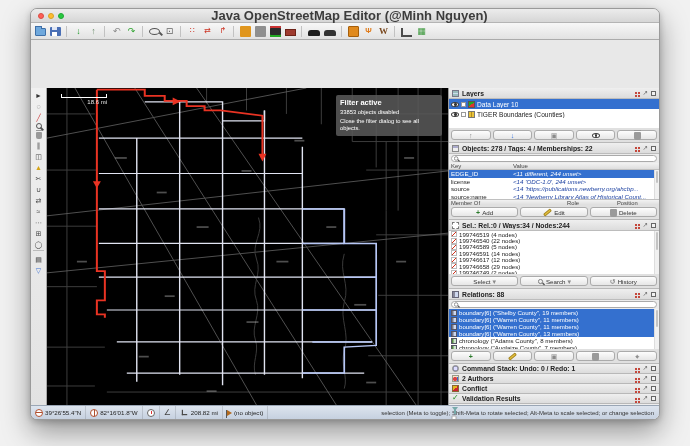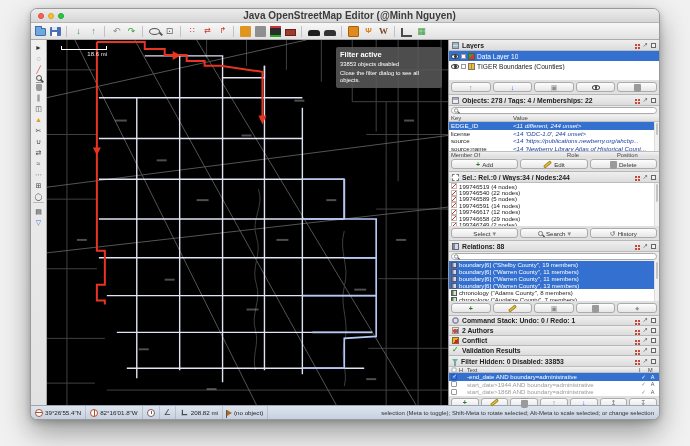--- a/index.html
+++ b/index.html
@@ -9,21 +9,21 @@
     background:#e8e8e8;border:1px solid #9a9a9a;box-shadow:0 12px 28px rgba(0,0,0,.38),0 2px 6px rgba(0,0,0,.2);
     overflow:hidden;display:flex;flex-direction:column;}
   
   .titlebar{height:14px;background:linear-gradient(#ececec,#d6d6d6);border-bottom:1px solid #b4b4b4;
     display:flex;align-items:center;position:relative;flex:0 0 auto;}
   .lights{display:flex;gap:4px;margin-left:7px;}
   .light{width:6px;height:6px;border-radius:50%;}
   .light.r{background:#ff5f57;border:.5px solid #d94c43;}
   .light.y{background:#febc2e;border:.5px solid #d8a125;}
   .light.g{background:#28c840;border:.5px solid #1ea733;}
-  .wtitle{position:absolute;left:0;right:0;text-align:center;font-size:10px;font-weight:700;color:#3c3c3c;padding-left:9px;}
+  .wtitle{position:absolute;left:0;right:0;text-align:center;font-size:13px;font-weight:700;color:#3c3c3c;padding-left:9px;}
   
   .toolbar{height:17px;background:linear-gradient(#f7f7f7,#e2e2e2);border-bottom:1px solid #ababab;
     display:flex;align-items:center;gap:4px;padding:0 4px;flex:0 0 auto;}
   .tb{display:inline-flex;align-items:center;justify-content:center;min-width:11px;height:13px;font-size:9px;line-height:1;}
   .tb.sep{min-width:2px;height:11px;border-left:1px solid #c2c2c2;margin:0 1px;}
   .g.dl{color:#1d9a28;font-weight:700;} .g.ul{color:#6f8f6f;font-weight:700;}
   .g.undo{color:#8a8a8a;} .g.redo{color:#2da32d;}
   .g.red{color:#cc3222;font-size:8px;} .g.orange{color:#e07b1a;font-weight:700;font-size:8px;}
   .g.brown{color:#7a4a21;font-weight:700;font-family:"Liberation Serif",serif;}
   .g.green{color:#3f9a3f;} .g.pref{color:#666;}
@@ -54,21 +54,21 @@
   .i-funnel{width:0;height:0;border-left:3.5px solid transparent;border-right:3.5px solid transparent;border-top:4px solid #7aa;position:relative;}
   .i-funnel:after{content:"";position:absolute;left:-1px;top:-1px;width:2px;height:4px;background:#7aa;}
   .i-compass{width:8px;height:8px;border:1px solid #666;border-radius:50%;background:#fff;position:relative;}
   .i-compass:after{content:"";position:absolute;left:3px;top:1px;width:1.5px;height:3px;background:#d33;}
   .i-geo{width:8px;height:8px;border:1px solid #b05030;border-radius:50%;background:#fff;position:relative;flex:0 0 auto;}
   .i-lat:after{content:"";position:absolute;left:0;right:0;top:2.8px;height:1px;background:#b05030;}
   .i-lon:after{content:"";position:absolute;top:0;bottom:0;left:2.8px;width:1px;background:#b05030;}
   .i-flag{width:0;height:0;border-top:3px solid transparent;border-bottom:3px solid transparent;border-left:5px solid #b36a1d;position:relative;}
   .i-flag:after{content:"";position:absolute;left:-6px;top:-3px;width:1px;height:8px;background:#555;}
   
-  .content{flex:1;display:flex;min-height:0;}
+  .content{flex:1;display:flex;min-height:0;margin-top:48px;}
   .sidetools{width:16px;background:linear-gradient(#f0f0f0,#e2e2e2);border-right:1px solid #a8a8a8;
     display:flex;flex-direction:column;align-items:center;padding-top:2px;gap:1px;flex:0 0 auto;}
   .lt{display:flex;align-items:center;justify-content:center;width:13px;height:10px;font-size:7px;color:#444;line-height:1;}
   .lt.sep-h{height:3px;border-top:1px solid #bbb;width:11px;}
   
   .map{flex:1;position:relative;background:#000;min-width:0;}
   .map svg{position:absolute;inset:0;width:100%;height:100%;}
   .scalebar{position:absolute;left:14px;top:6px;width:46px;color:#fff;}
   .scaleline{height:4px;border-bottom:1px solid #fff;border-left:1px solid #fff;border-right:1px solid #fff;
     background:linear-gradient(90deg,transparent 49%,#fff 49%,#fff 51%,transparent 51%);}

